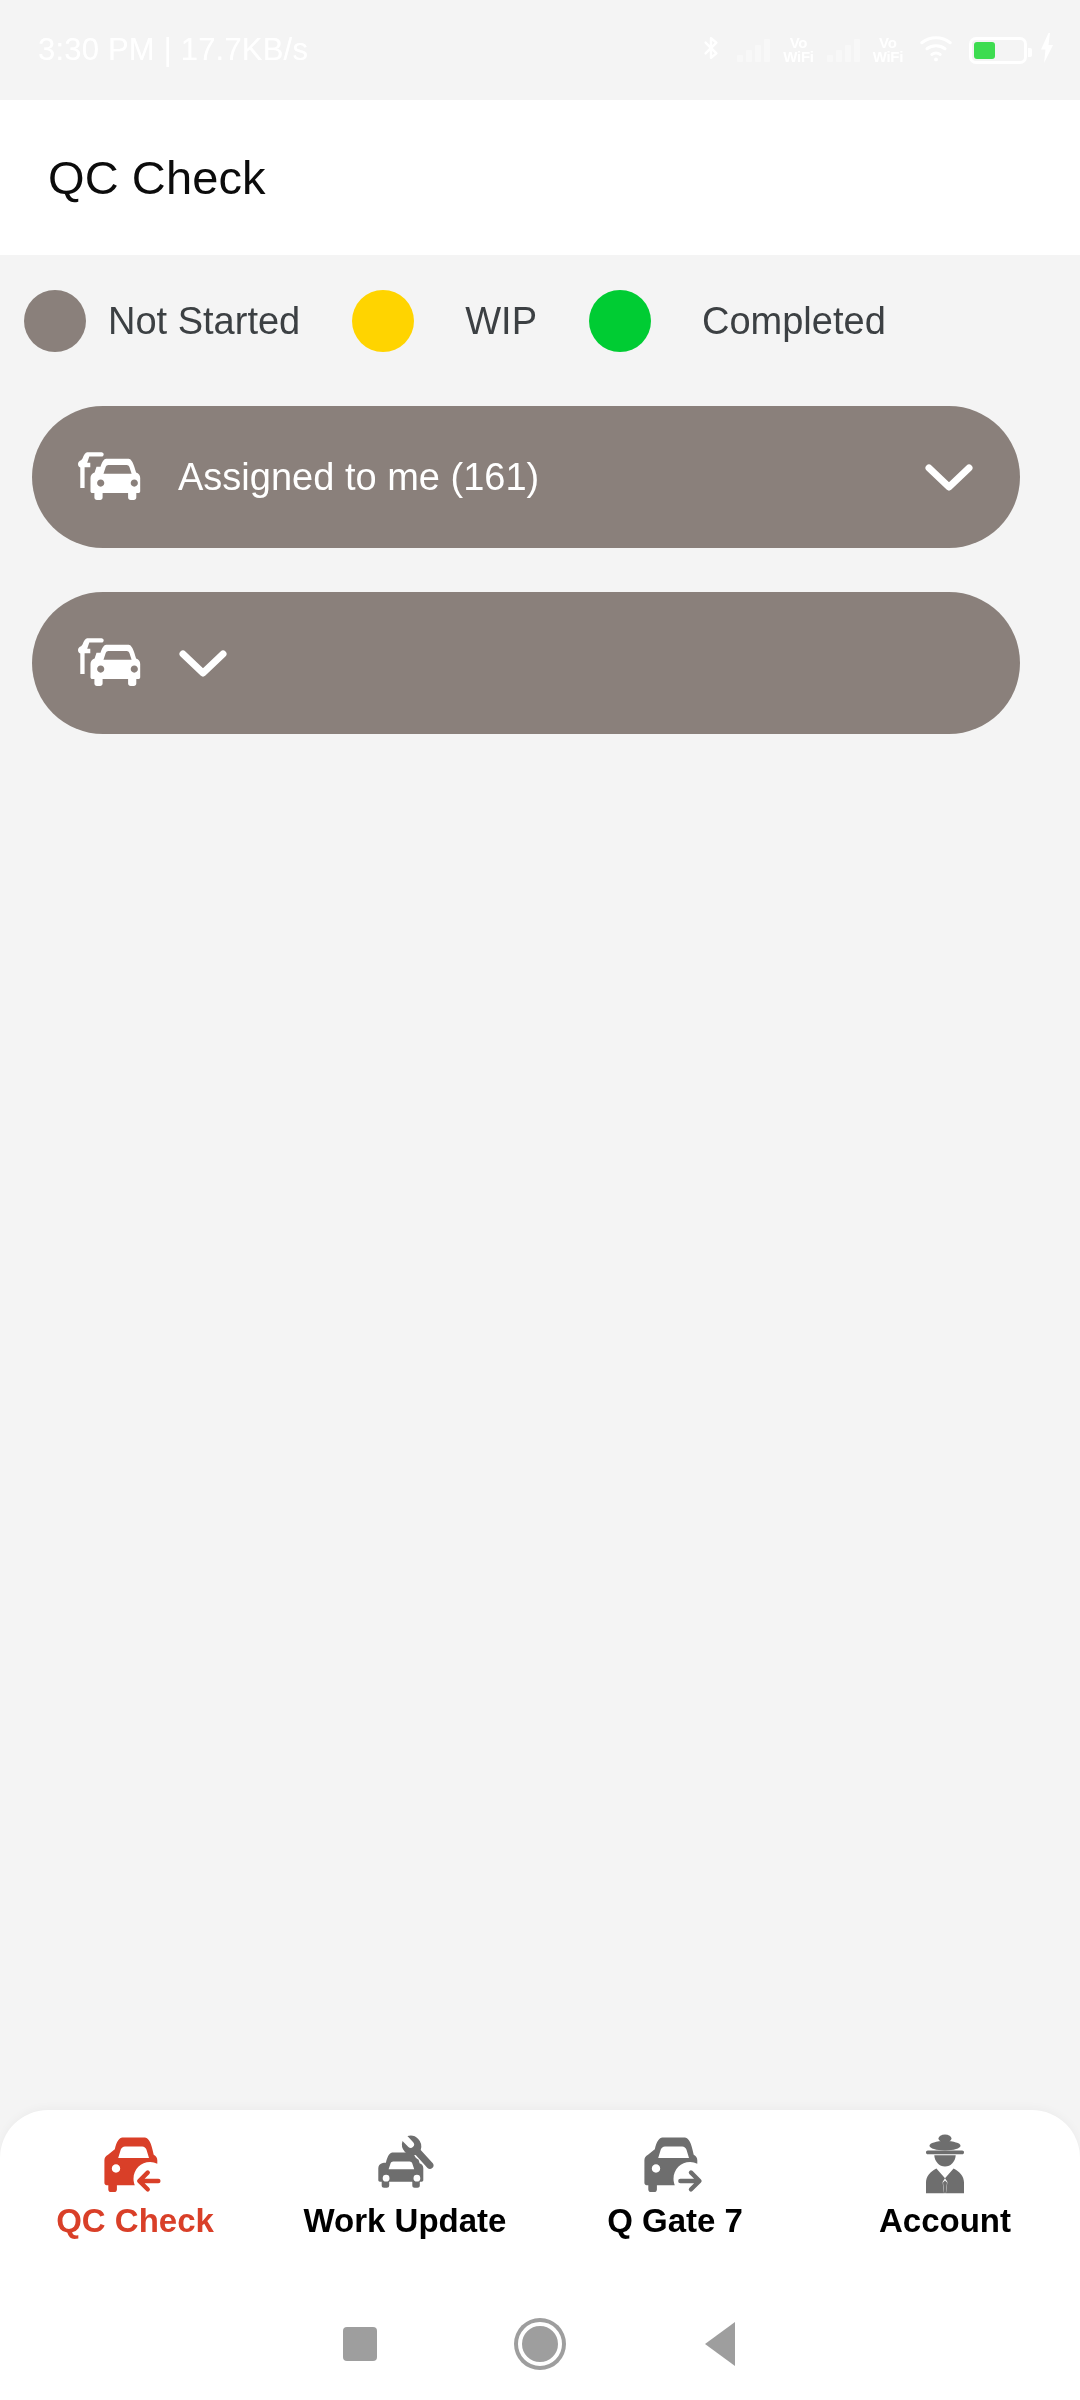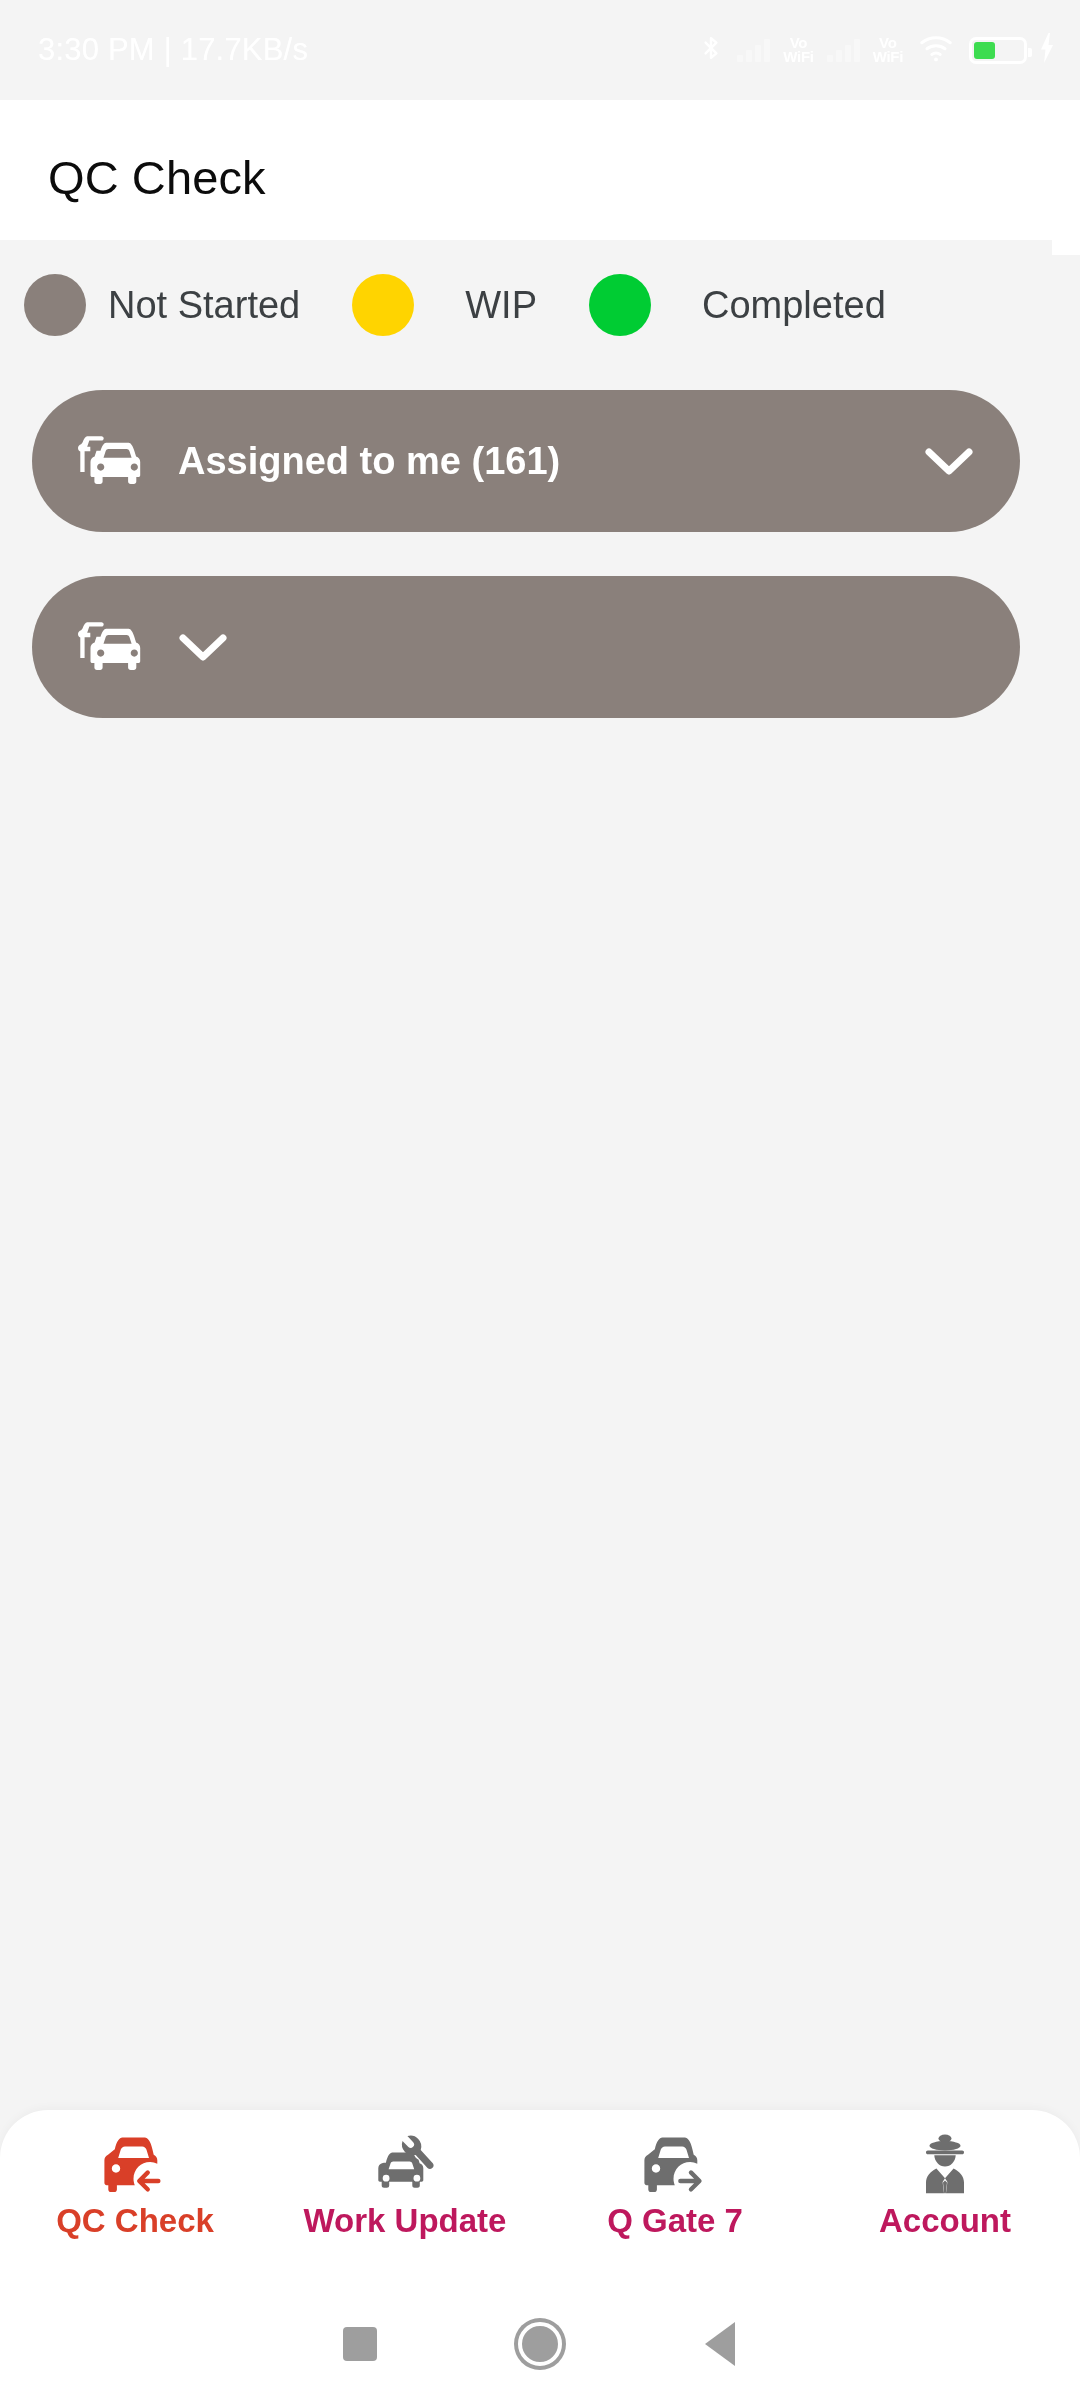--- a/index.html
+++ b/index.html
@@ -104,21 +104,21 @@
   #page-title {
     font-size: 47px;
     color: #0c0c0c;
     font-weight: 400;
     letter-spacing: 0.1px;
   }
 
   
   #content {
     position: absolute;
-    top: 240px; left: 0;
+    top: 256px; left: 0;
     width: 1052px;
     bottom: 0;
     background: #f4f4f4;
   }
 
   
   #legend {
     display: flex;
     align-items: center;
     padding: 34px 0 0 24px;
@@ -158,21 +158,20 @@
     flex: none;
     width: 74px;
     height: 56px;
     margin-right: 26px;
   }
   .card-label {
     font-size: 38px;
     color: #ffffff;
     flex: 1 1 auto;
     white-space: nowrap;
-    font-weight: bold;
   }
   .chevron {
     flex: none;
     width: 50px;
     height: 30px;
   }
 
   
   #bottom-nav {
     position: absolute;
@@ -195,21 +194,21 @@
   }
   .nav-icon {
     width: 66px;
     height: 62px;
     display: block;
   }
   .nav-label {
     margin-top: 8px;
     font-size: 33px;
     font-weight: 700;
-    color: #be185d;
+    color: #000000;
     white-space: nowrap;
   }
   .nav-item.active .nav-label { color: #d93f28; }
 
   #nav-divider {
     position: absolute;
     left: 40px;
     bottom: 108px;
     width: 1000px;
     height: 2px;

